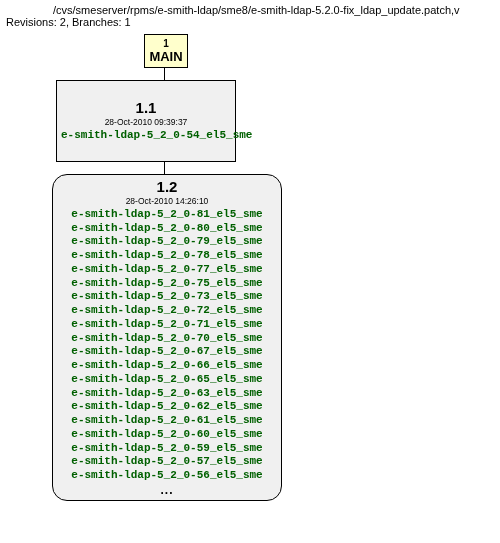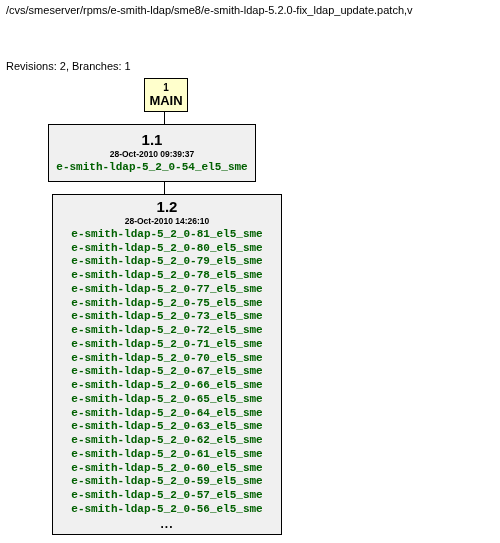--- a/index.html
+++ b/index.html
@@ -7,26 +7,26 @@
     padding: 0;
     font-family: Arial, Helvetica, sans-serif;
     font-size: 11px;
     background: #ffffff;
     color: #000000;
   }
   .header-path {
     font-size: 11px;
     padding: 4px 6px 0 6px;
     font-family: sans-serif;
+    margin-left: 47px;
   }
   .header-meta {
     font-size: 11px;
     padding: 0 6px 6px 6px;
     font-family: sans-serif;
-    margin-top: 44px;
   }
   .graph {
     position: relative;
     margin-left: 16px;
   }
   .branch-box {
     width: 38px;
     border: 1px solid #000;
     background: #ffffcc;
     text-align: center;
@@ -50,39 +50,40 @@
     background: #000;
     margin-left: 148px;
   }
   .rev-box {
     border: 1px solid #000;
     background: #f0f0f0;
     text-align: center;
     box-sizing: border-box;
   }
   .rev-box.small {
-    width: 208px;
-    margin-left: 32px;
-    padding: 6px 4px;
+    width: 180px;
+    margin-left: 40px;
+    padding: 18px 4px;
   }
   .rev-box.large {
     width: 230px;
     margin-left: 36px;
     padding: 3px 4px 2px 4px;
+    border-radius: 15px;
   }
   .rev-num {
     font-size: 15px;
     font-weight: bold;
     display: block;
     margin-bottom: 1px;
   }
   .rev-date {
     font-size: 8.5px;
     display: block;
-    font-weight: bold;
+    font-weight: normal;
     margin-bottom: 2px;
   }
   .tag-list {
     font-size: 11px;
     font-family: "Courier New", monospace;
     line-height: 1.25;
     color: #006000;
     font-weight: bold;
   }
   .tag-list div {
@@ -131,21 +132,20 @@
       <div>e-smith-ldap-5_2_0-78_el5_sme</div>
       <div>e-smith-ldap-5_2_0-77_el5_sme</div>
       <div>e-smith-ldap-5_2_0-75_el5_sme</div>
       <div>e-smith-ldap-5_2_0-73_el5_sme</div>
       <div>e-smith-ldap-5_2_0-72_el5_sme</div>
       <div>e-smith-ldap-5_2_0-71_el5_sme</div>
       <div>e-smith-ldap-5_2_0-70_el5_sme</div>
       <div>e-smith-ldap-5_2_0-67_el5_sme</div>
       <div>e-smith-ldap-5_2_0-66_el5_sme</div>
       <div>e-smith-ldap-5_2_0-65_el5_sme</div>
-      <div>e-smith-ldap-5_2_0-64_el5_sme</div>
       <div>e-smith-ldap-5_2_0-63_el5_sme</div>
       <div>e-smith-ldap-5_2_0-62_el5_sme</div>
       <div>e-smith-ldap-5_2_0-61_el5_sme</div>
       <div>e-smith-ldap-5_2_0-60_el5_sme</div>
       <div>e-smith-ldap-5_2_0-59_el5_sme</div>
       <div>e-smith-ldap-5_2_0-57_el5_sme</div>
       <div>e-smith-ldap-5_2_0-56_el5_sme</div>
       <div class="ellipsis">...</div>
     </div>
   </div>

